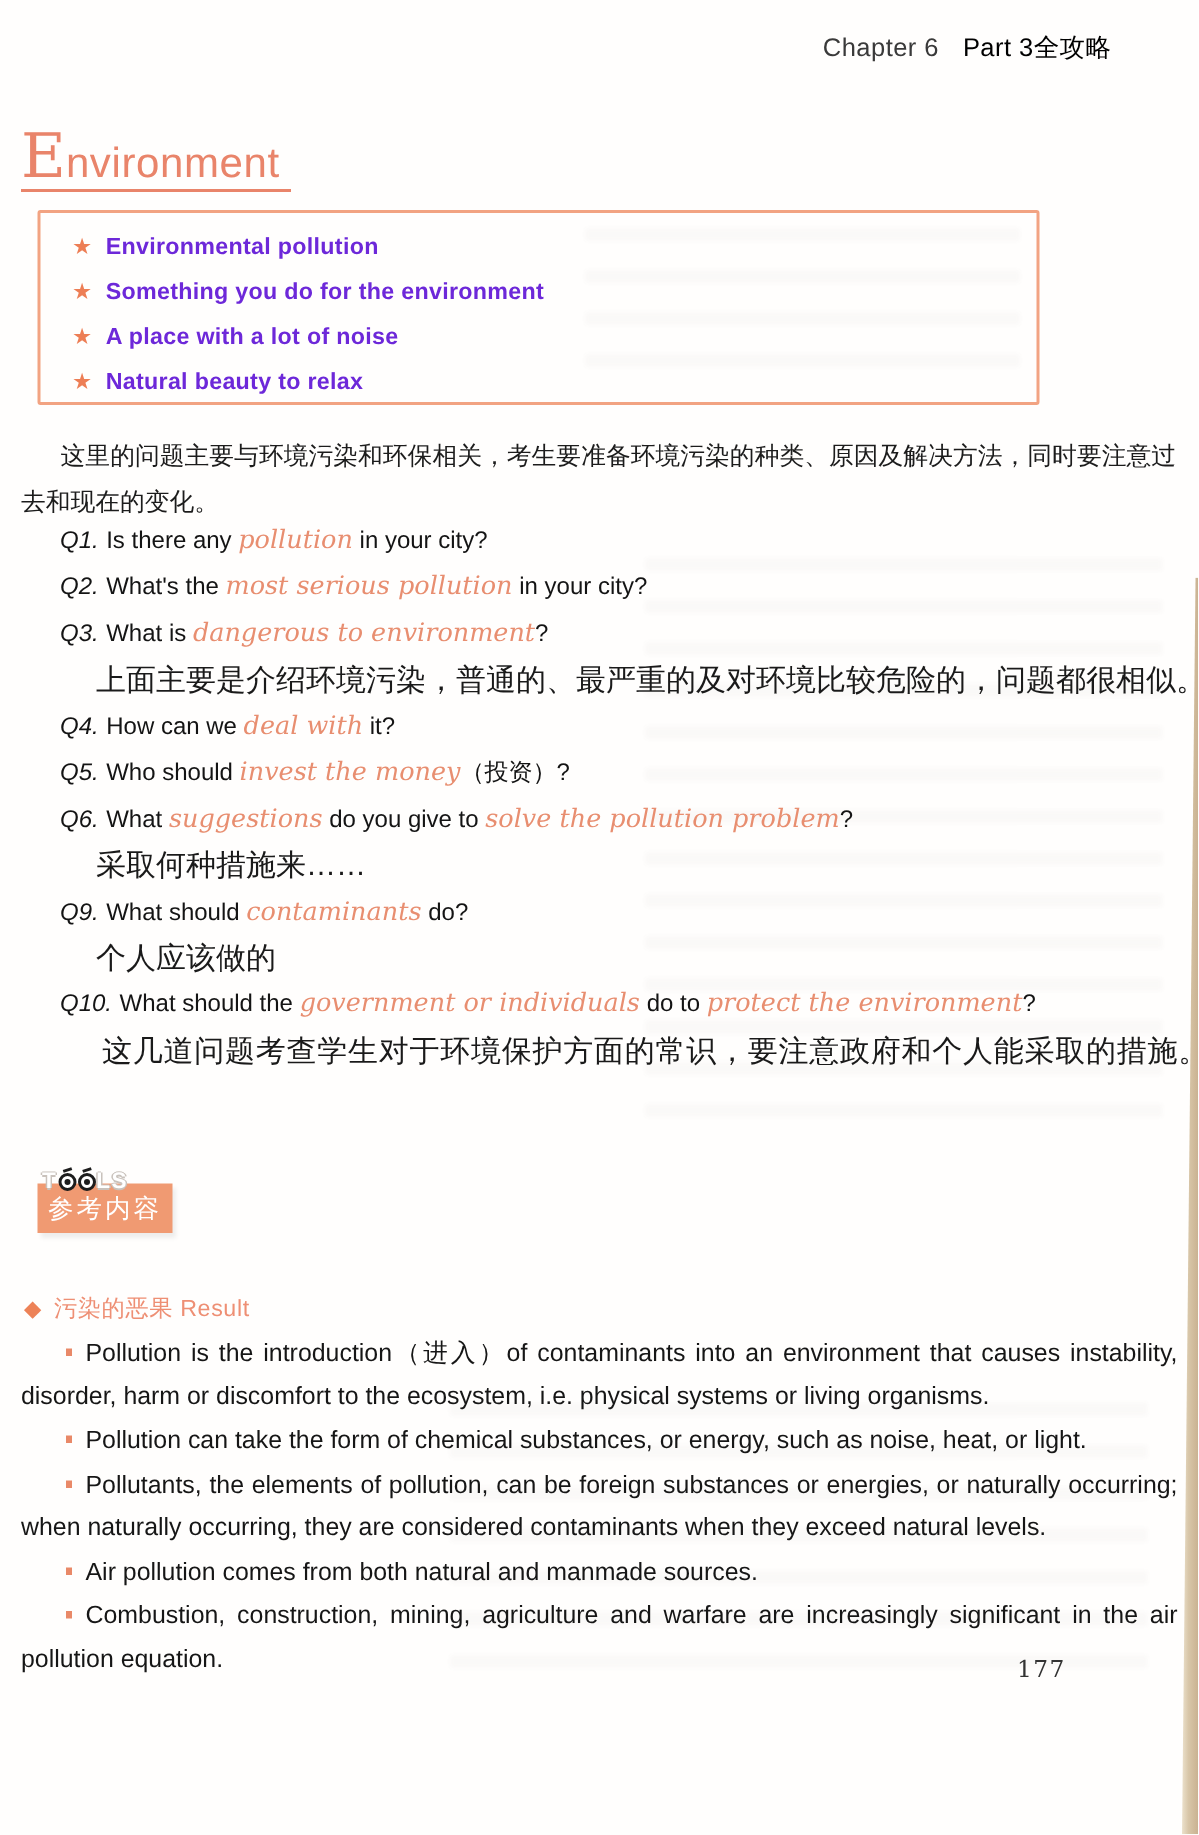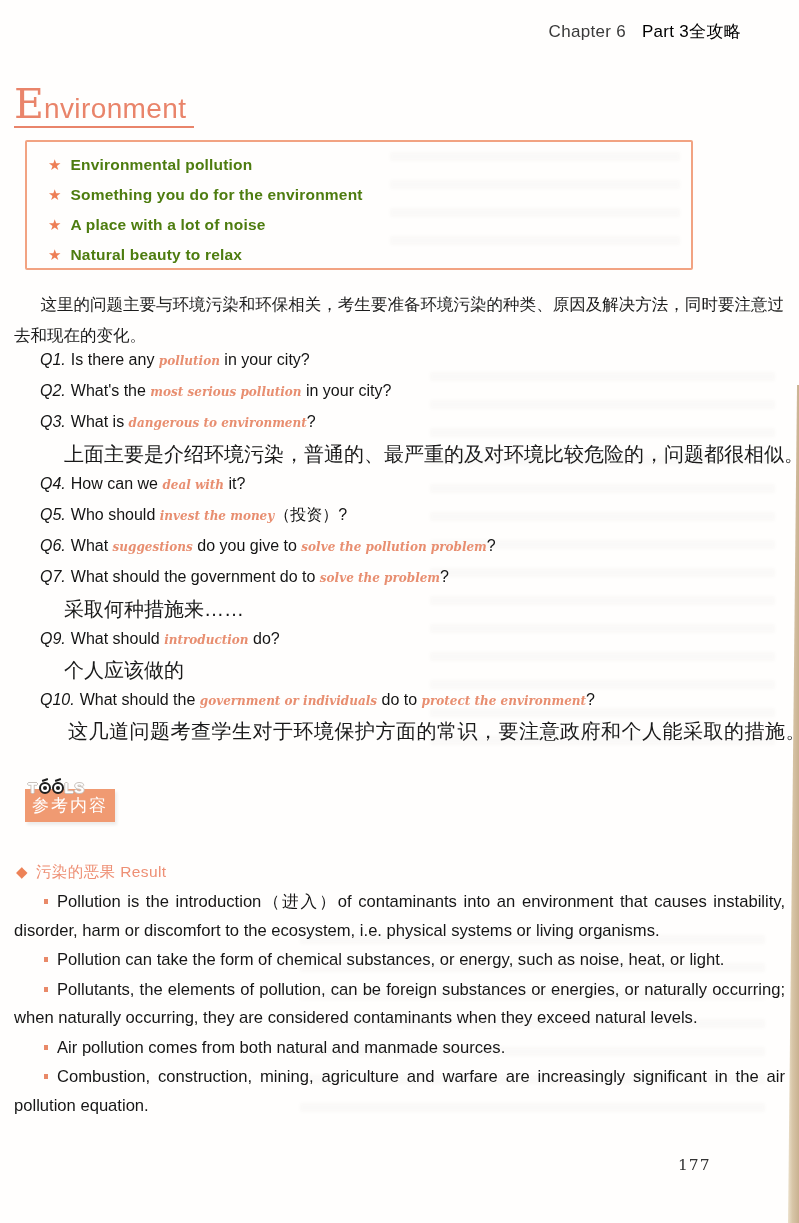--- a/index.html
+++ b/index.html
@@ -65,21 +65,21 @@
     box-sizing: border-box;
     padding: 8px 0 0 21px;
   }
   .topic-item { line-height: 30px; white-space: nowrap; }
   .topic-item .star {
     color: #ed7e55;
     font-size: 15px;
     margin-right: 9px;
   }
   .topic-item .topic-label {
-    color: #4d7c0f;
+    color: #6d28d9;
     font-size: 15.5px;
     font-weight: 700;
     letter-spacing: 0.2px;
   }
 
   
   .intro {
     position: absolute;
     top: 289px; left: 14px;
     width: 770px;
@@ -98,22 +98,21 @@
     width: 742px;
   }
   .q-line { line-height: 30.2px; font-size: 16px; color: #141414; white-space: nowrap; }
   .q-label { margin-right: 5px; font-style: italic; }
   .q-line .em, .kai-note {
     font-family: "DejaVu Serif", serif;
     font-style: italic;
   }
   .q-line .em {
     color: #e88e70;
-    font-size: 12px;
-    font-weight: bold;
+    font-size: 17px;
   }
   .q-note {
     line-height: 30.2px;
     font-size: 20px;
     color: #1a1a1a;
     margin-left: 24px;
     white-space: nowrap;
   }
   .q-note.kai-note { font-style: normal; margin-left: 28px; letter-spacing: 0.5px; }
 
@@ -202,21 +201,21 @@
     display: inline-block;
     width: 4px; height: 5px;
     background: #e98968;
     margin-right: 9px;
     vertical-align: 3px;
   }
 
   
   .page-number {
     position: absolute;
-    top: 1156px; left: 678px;
+    top: 1104px; left: 678px;
     font-family: "DejaVu Serif", serif;
     font-size: 15.5px;
     color: #333;
     letter-spacing: 1px;
   }
   .page-edge {
     position: absolute;
     right: 0; top: 385px;
     width: 11px; height: 838px;
     background: linear-gradient(to left, #c9b190 0%, #d8c6a8 60%, #ece1cc 100%);
@@ -251,23 +250,22 @@
   <p class="intro">这里的问题主要与环境污染和环保相关，考生要准备环境污染的种类、原因及解决方法，同时要注意过去和现在的变化。</p>
 
   <div class="questions" id="questions">
       <div class="q-line"><span class="q-label">Q1.</span><span class="plain">Is there any </span><span class="em">pollution</span><span class="plain"> in your city?</span></div>
       <div class="q-line"><span class="q-label">Q2.</span><span class="plain">What's the </span><span class="em">most serious pollution</span><span class="plain"> in your city?</span></div>
       <div class="q-line"><span class="q-label">Q3.</span><span class="plain">What is </span><span class="em">dangerous to environment</span><span class="plain">?</span></div>
       <div class="q-note">上面主要是介绍环境污染，普通的、最严重的及对环境比较危险的，问题都很相似。</div>
       <div class="q-line"><span class="q-label">Q4.</span><span class="plain">How can we </span><span class="em">deal with</span><span class="plain"> it?</span></div>
       <div class="q-line"><span class="q-label">Q5.</span><span class="plain">Who should </span><span class="em">invest the money</span><span class="plain">（投资）?</span></div>
       <div class="q-line"><span class="q-label">Q6.</span><span class="plain">What </span><span class="em">suggestions</span><span class="plain"> do you give to </span><span class="em">solve the pollution problem</span><span class="plain">?</span></div>
-      <div class="q-line"><span class="q-label">Q7.</span><span class="plain">What should the government do to </span><span class="em">solve the problem</span><span class="plain">?</span></div>
       <div class="q-note">采取何种措施来……</div>
-      <div class="q-line"><span class="q-label">Q9.</span><span class="plain">What should </span><span class="em">introduction</span><span class="plain"> do?</span></div>
+      <div class="q-line"><span class="q-label">Q9.</span><span class="plain">What should </span><span class="em">contaminants</span><span class="plain"> do?</span></div>
       <div class="q-note">个人应该做的</div>
       <div class="q-line"><span class="q-label">Q10.</span><span class="plain">What should the </span><span class="em">government or individuals</span><span class="plain"> do to </span><span class="em">protect the environment</span><span class="plain">?</span></div>
       <div class="q-note kai-note">这几道问题考查学生对于环境保护方面的常识，要注意政府和个人能采取的措施。</div>
     </div>
 
   <div class="tools-badge">
     <div class="tools-word" id="tools-word">
         <span class="tools-letter">T</span>
         <span class="owl-eye"></span>
         <span class="owl-eye"></span>

